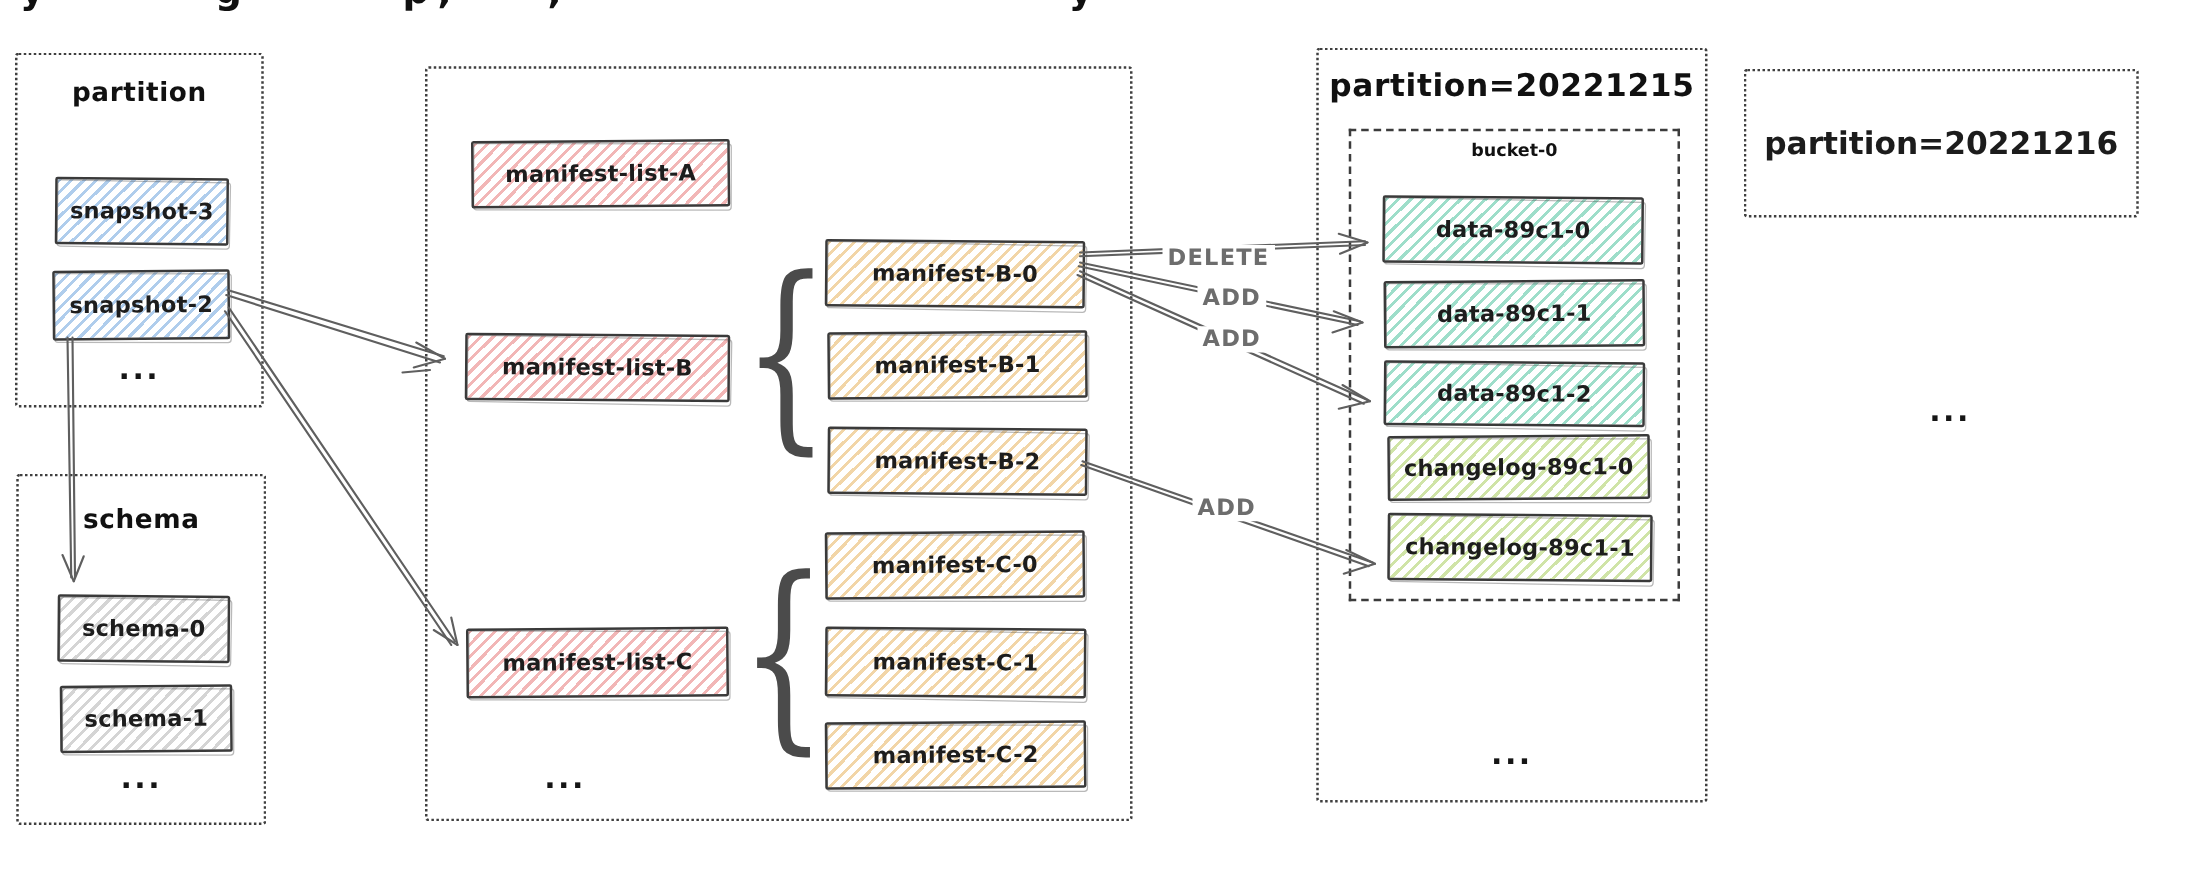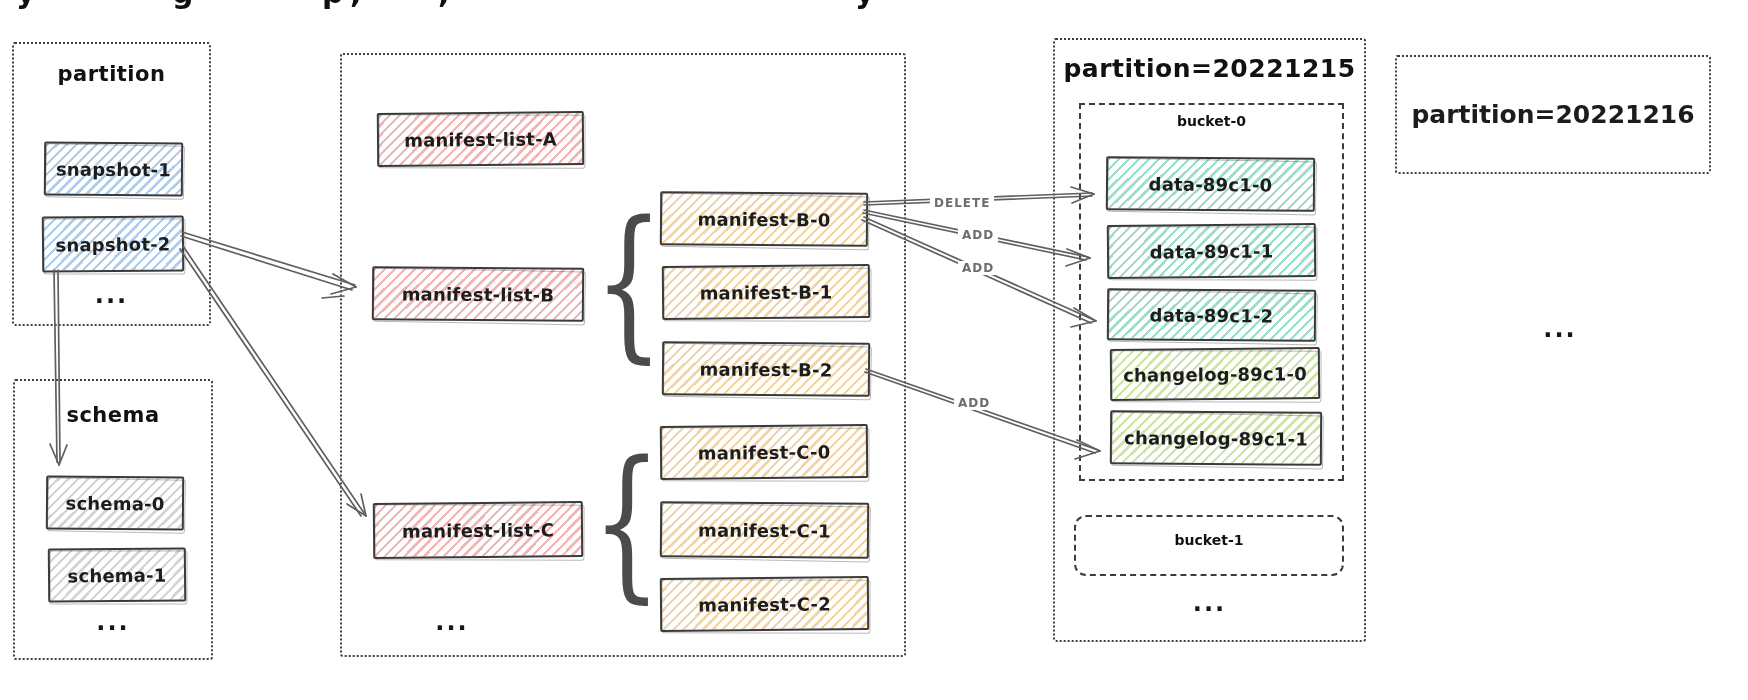--- a/index.html
+++ b/index.html
@@ -30,21 +30,21 @@
   .h-yellow{background:repeating-linear-gradient(135deg,rgba(226,163,60,.45) 0 2.4px,rgba(255,255,255,0) 2.4px 7px);}
   .h-teal  {background:repeating-linear-gradient(135deg,rgba(61,189,149,.5) 0 2.4px,rgba(255,255,255,0) 2.4px 7px);}
   .h-green {background:repeating-linear-gradient(135deg,rgba(150,195,60,.45) 0 2.4px,rgba(255,255,255,0) 2.4px 7px);}
   .h-gray  {background:repeating-linear-gradient(135deg,rgba(154,154,154,.42) 0 2.4px,rgba(255,255,255,0) 2.4px 7px);}
   
   .ellipsis{position:absolute;font-weight:bold;font-size:24px;letter-spacing:2px;
     color:#151515;line-height:10px;text-align:center;}
   .brace{position:absolute;font-family:"DejaVu Serif",serif;color:#4b4b4b;
     font-size:152px;font-weight:normal;transform:scaleX(.72) scaleY(1.08);transform-origin:left center;}
   .alabel{position:absolute;z-index:6;background:#fff;padding:0 4px;
-    font-weight:bold;font-size:12px;letter-spacing:1px;color:#6d6d6d;}
+    font-weight:bold;font-size:18px;letter-spacing:1px;color:#6d6d6d;}
   #arrows{position:absolute;left:0;top:0;z-index:5;pointer-events:none;}
   .top-clip{position:absolute;top:0;left:0;width:100%;height:9px;overflow:hidden;}
   .top-clip span{position:absolute;top:-25px;font-weight:bold;font-size:30px;color:#101010;}
   .bucket-label{position:absolute;left:0;width:100%;text-align:center;font-weight:bold;font-size:14px;color:#111;}
 </style>
 </head>
 <body>
 
 <div id="canvas">
 
@@ -53,21 +53,21 @@
     <span style="left:172px">g</span>
     <span style="left:322px">p</span>
     <span style="left:350px">,</span>
     <span style="left:438px">,</span>
     <span style="left:855px">y</span>
   </div>
 
   <div class="dotted" style="left:12px;top:42px;width:195px;height:280px;">
     <div class="grp-title" style="top:18px;">partition</div>
     <div class="sbox h-blue" style="left:30px;top:98px;width:135px;height:50px;">
-      <span>snapshot-1</span>
+      <span>snapshot-3</span>
     </div>
     <div class="sbox h-blue" style="left:28px;top:172px;width:138px;height:52px;">
       <span>snapshot-2</span>
     </div>
     <div class="ellipsis" style="left:0;top:246px;width:100%;">...</div>
   </div>
 
   <div class="dotted" style="left:13px;top:379px;width:196px;height:277px;">
     <div class="grp-title" style="top:22px;">schema</div>
     <div class="sbox h-gray" style="left:31px;top:95px;width:134px;height:50px;">
@@ -133,23 +133,20 @@
         <span>data-89c1-2</span>
       </div>
       <div class="sbox h-green" style="left:29px;top:243px;width:206px;height:48px;">
         <span>changelog-89c1-0</span>
       </div>
       <div class="sbox h-green" style="left:29px;top:306px;width:208px;height:50px;">
         <span>changelog-89c1-1</span>
       </div>
     </div>
 
-    <div class="dashed" style="left:19px;top:475px;width:266px;height:57px;border-radius:12px;">
-      <div class="bucket-label" style="top:15px;">bucket-1</div>
-    </div>
 
     <div class="ellipsis" style="left:0;top:558px;width:100%;">...</div>
   </div>
 
   <div class="dotted" style="left:1395px;top:55px;width:312px;height:115px;display:flex;align-items:center;justify-content:center;">
     <span class="part-title" style="font-weight:bold;">partition=20221216</span>
   </div>
   <div class="ellipsis" style="left:1525px;top:324px;width:70px;">...</div>
 
   <svg id="arrows" width="1748" height="700" viewBox="0 0 1748 700">

